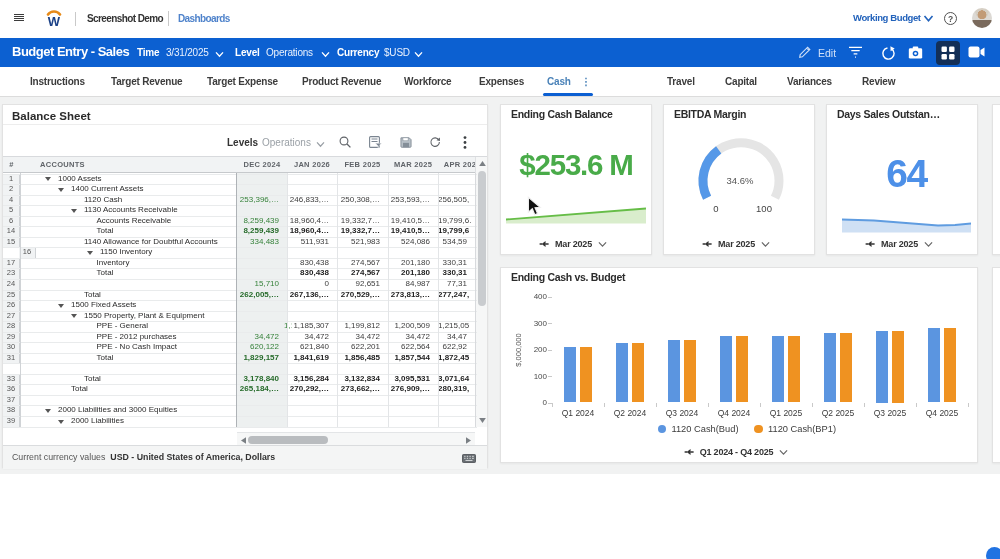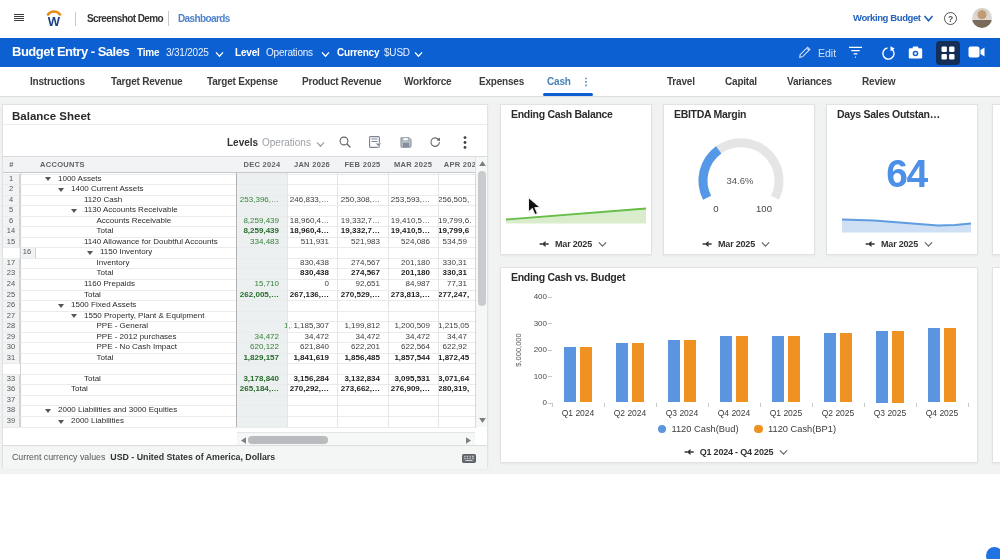--- a/index.html
+++ b/index.html
@@ -319,23 +319,20 @@
 <div class="acct">
             <span style="position:absolute;left:76.5px;">Total</span>
           </div>
 <div class="dc b" style="left:284px;width:50px;">830,438</div>
 <div class="dc b" style="left:334px;width:51px;">274,567</div>
 <div class="dc b" style="left:385px;width:50px;">201,180</div>
 <div class="dc b" style="left:435px;width:37px;">330,31</div>
 </div>
 <div class="row" style="top:174.00px;">
 <div class="rn">24</div>
-<div class="acct">
-            <span style="position:absolute;left:64.0px;">1160 Prepaids</span>
-          </div>
 <div class="dc g" style="left:234px;width:50px;">15,710</div>
 <div class="dc" style="left:284px;width:50px;">0</div>
 <div class="dc" style="left:334px;width:51px;">92,651</div>
 <div class="dc" style="left:385px;width:50px;">84,987</div>
 <div class="dc" style="left:435px;width:37px;">77,31</div>
 </div>
 <div class="row" style="top:184.54px;">
 <div class="rn">25</div>
 <div class="acct">
             <span style="position:absolute;left:64.0px;">Total</span>
@@ -474,20 +471,21 @@
 <div class="abs" style="left:334px;top:68px;width:1px;height:253.6px;background:#e3e5e7;"></div>
 <div class="abs" style="left:385px;top:68px;width:1px;height:253.6px;background:#e3e5e7;"></div>
 <div class="abs" style="left:435px;top:68px;width:1px;height:253.6px;background:#e3e5e7;"></div>
 <div class="abs" style="left:472px;top:68px;width:1px;height:253.6px;background:#d8dadd;"></div>
 </div>
 
   </div>
 
   <div class="card" id="card1" style="left:500px;top:104px;width:152px;height:151px;">
     <div class="card-title">Ending Cash Balance</div>
+    <div style="position:absolute;left:0;top:44.5px;width:100%;text-align:center;font-size:29.5px;line-height:30px;font-weight:bold;color:#49ab49;letter-spacing:-1.2px;">$253.6&nbsp;M</div>
     <svg style="position:absolute;left:5px;top:99px;" width="140" height="20" viewBox="0 0 140 20">
       <polygon points="0,15.5 140,4.5 140,19.5 0,19.5" fill="#d9edcc"></polygon>
       <path d="M0 15.5 L140 4.5" stroke="#66bd47" stroke-width="1.8" fill="none"></path>
     </svg>
     <div class="card-foot">
       <svg width="10" height="8" viewBox="0 0 13 9">
           <path d="M8.2 4.5 H12.5 M0.8 4.5 H4" stroke="#333" stroke-width="1.8" fill="none"></path>
           <path d="M8.5 0.6 L3.4 4.5 L8.5 8.4 Z" fill="#333"></path>
         </svg>
       <span>Mar 2025</span>

